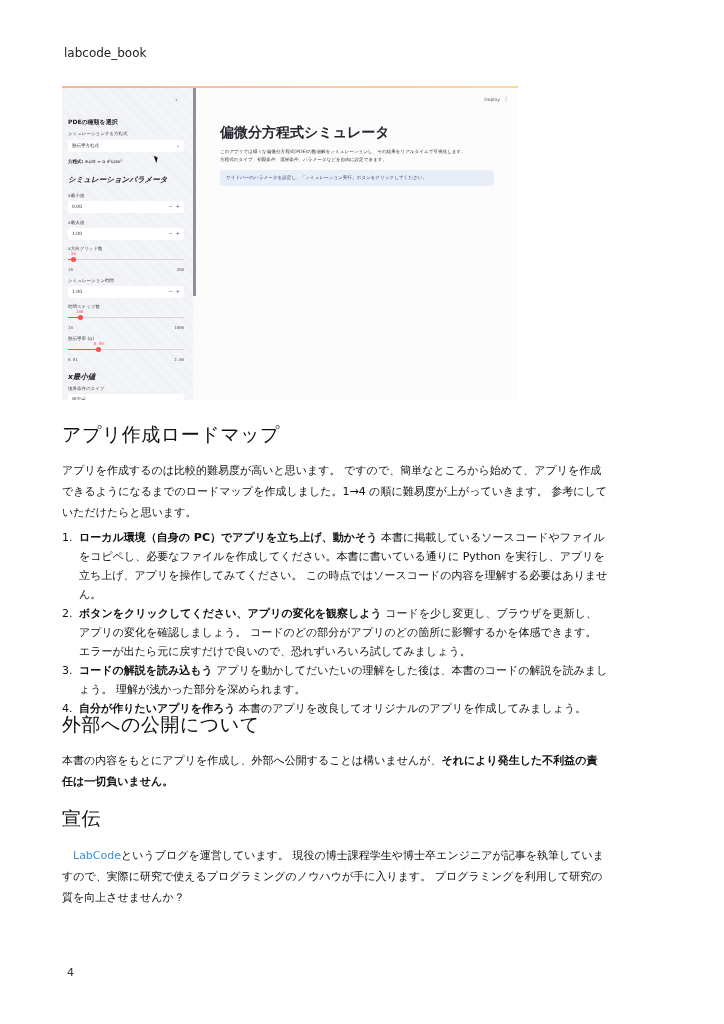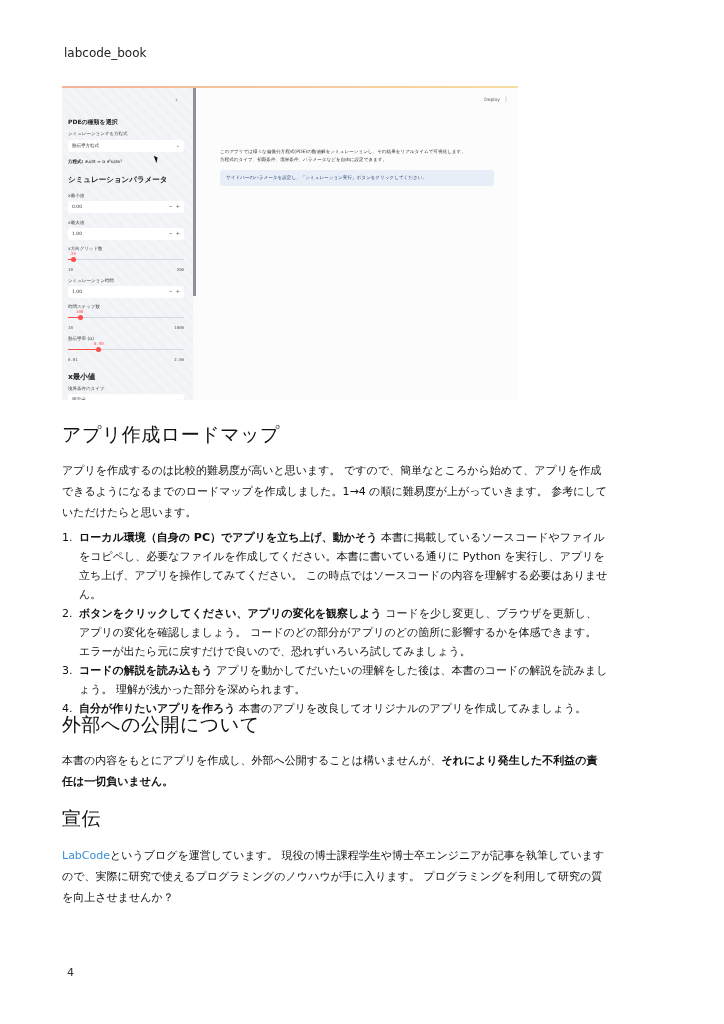--- a/index.html
+++ b/index.html
@@ -11,21 +11,21 @@
 
   
   .figure { position: absolute; left: 62px; top: 86px; width: 456px; height: 314px; overflow: hidden; background: #fbfbfc; }
   .figure .topbar { position: absolute; left: 0; top: 0; width: 100%; height: 2px; background: linear-gradient(90deg,#f4b39a,#f7dca2); }
 
   .sidebar { position: absolute; left: 0; top: 2px; width: 131px; height: 312px; background: #f0f2f6;
     background-image: repeating-linear-gradient(45deg, rgba(255,255,255,0.25) 0 4px, rgba(0,0,0,0) 4px 8px); }
   .sb-scroll { position: absolute; left: 131px; top: 2px; width: 3px; height: 208px; background: #8d9096; }
   .sb-collapse { position: absolute; left: 113px; top: 8px; font-size: 7px; color: #777; }
   .sb-h { position: absolute; left: 6px; font-size: 6px; font-weight: bold; color: #222; }
-  .sb-h.big { font-size: 7.5px; }
+  .sb-h.big { font-size: 7.5px; font-style: italic; }
   .sb-lbl { position: absolute; left: 6px; font-size: 4.5px; color: #444; }
   .sb-input { position: absolute; left: 6px; width: 116px; height: 12px; background: #fff; border-radius: 3px;
      font-size: 4.5px; color: #333; padding: 3px 4px; }
   .sb-input .ctrl { position: absolute; right: 4px; top: 2px; font-size: 5px; color: #555; }
   .slider { position: absolute; left: 6px; width: 116px; height: 16px; }
   .slider .track { position: absolute; left: 0; right: 0; top: 8px; height: 1px; background: #d6d6dc; }
   .slider .fill { position: absolute; left: 0; top: 8px; height: 1px; background: #ff4b4b; }
   .slider .knob { position: absolute; top: 6px; width: 5px; height: 5px; border-radius: 50%; background: #ff4b4b; }
   .slider .val { position: absolute; top: 0; font-size: 4px; color: #ff4b4b; font-family: "DejaVu Sans Mono", monospace; }
   .slider-range { position: absolute; left: 6px; width: 116px; font-size: 4px; color: #555; font-family: "DejaVu Sans Mono", monospace; }
@@ -41,21 +41,21 @@
   .cursor { position: absolute; left: 93px; top: 67px; width: 0; height: 0; border-left: 3px solid #111;
      border-top: 3px solid transparent; border-bottom: 5px solid transparent; transform: rotate(-20deg); }
 
   
   h2.sec { position: absolute; left: 62px; font-size: 19px; font-weight: normal; color: #111; letter-spacing: 0.5px; }
   p.para { position: absolute; left: 62px; width: 546px; font-size: 11px; line-height: 21px; color: #111; }
   ol.road { position: absolute; left: 62px; top: 528px; width: 546px; list-style: none; font-size: 11px; line-height: 19px; }
   ol.road li { position: relative; padding-left: 17px; }
   ol.road li .num { position: absolute; left: 0; top: 0; }
   b { font-weight: bold; }
-  .link { color: #3a8fd6; }
+  .link { color: #3a8fd6; margin-left: 11px; }
 </style>
 </head>
 <body>
 
 <div class="running-header">labcode_book</div>
 
 <div class="figure">
   <div class="topbar"></div>
 
   <div class="sidebar">
@@ -133,20 +133,21 @@
       <span class="ctrl">⌄</span>
     </div>
 
     <div class="cursor"></div>
   </div>
   <div class="sb-scroll"></div>
 
   <div class="main">
     <span class="deploy">Deploy</span>
     <span class="kebab">⋮</span>
+    <div class="app-title">偏微分方程式シミュレータ</div>
     <div class="app-desc">
       <div>このアプリでは様々な偏微分方程式(PDE)の数値解をシミュレーションし、その結果をリアルタイムで可視化します。</div>
       <div>方程式のタイプ、初期条件、境界条件、パラメータなどを自由に設定できます。</div>
     </div>
     <div class="info-box">サイドバーのパラメータを設定し、「シミュレーション実行」ボタンをクリックしてください。</div>
   </div>
 </div>
 
 <h2 class="sec" style="top:422px">アプリ作成ロードマップ</h2>
 <p class="para" style="top:460px">アプリを作成するのは比較的難易度が高いと思います。 ですので、簡単なところから始めて、アプリを作成できるようになるまでのロードマップを作成しました。1→4 の順に難易度が上がっていきます。 参考にしていただけたらと思います。</p>

